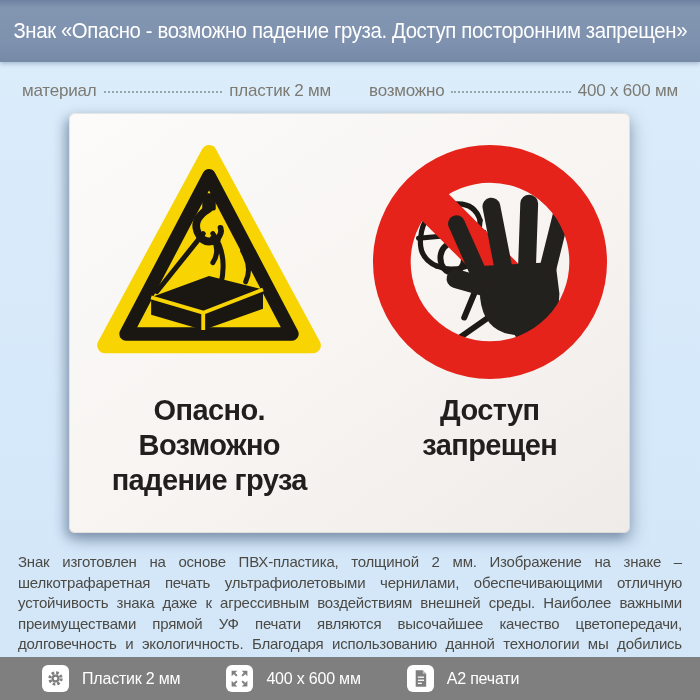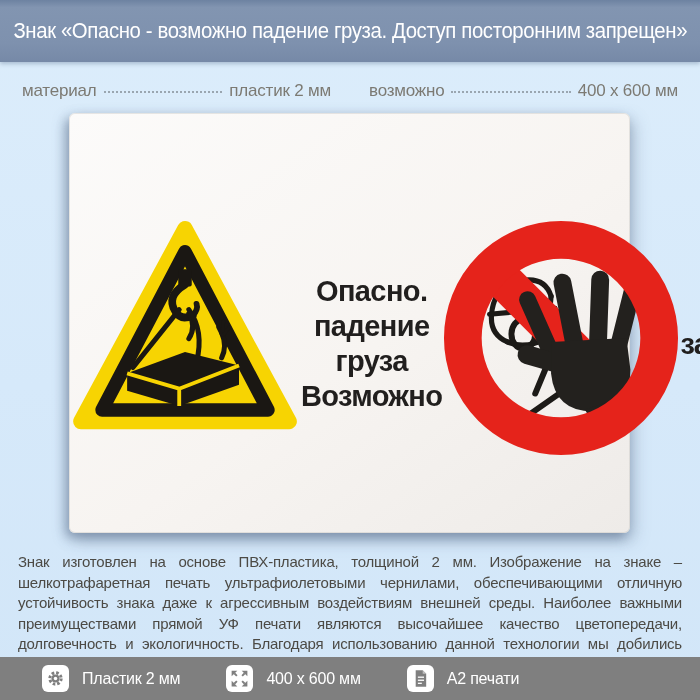--- a/index.html
+++ b/index.html
@@ -18,21 +18,21 @@
     padding:0 22px;gap:38px;color:#7c7a73;font-size:17px;letter-spacing:-0.2px;}
   .spec{flex:1;display:flex;align-items:baseline;min-width:0;margin-top:10px;}
   .spec .leader{flex:1;border-bottom:2px dotted #9aa6b0;margin:0 7px;transform:translateY(-3px);}
   .spec .val{white-space:nowrap;}
 
   
   .sign-panel{position:absolute;left:69px;top:113px;width:561px;height:420px;border-radius:6px;
     background:linear-gradient(145deg,#fcfbfa 0%,#f7f4f1 55%,#eeebe8 100%);
     box-shadow:-4px 5px 12px rgba(85,105,135,.55),4px 7px 16px rgba(85,105,135,.35),inset 0 0 0 1px rgba(190,190,185,.35);
     display:flex;}
-  .sign-col{flex:1;display:flex;flex-direction:row;align-items:center;padding-top:30px;}
+  .sign-col{flex:1;display:flex;flex-direction:column;align-items:center;padding-top:30px;}
   .pict-wrap{height:238px;display:flex;align-items:flex-start;justify-content:center;}
   .sign-text{margin-top:12px;text-align:center;font-weight:bold;font-size:29px;line-height:1.2;
     color:#211f1e;letter-spacing:-0.6px;}
 
   
   .description{position:absolute;left:18px;right:18px;top:552px;margin:0;
     font-size:15px;line-height:1.37;color:#4c4a45;text-align:justify;letter-spacing:-0.2px;}
 
   
   .footer{position:absolute;left:0;right:0;bottom:0;height:43px;background:#7f7f7f;
@@ -79,22 +79,22 @@
             <path d="M62 47 Q70 58 66 74" stroke-width="2.6"></path>
             <path d="M79 59 Q82 66 79 72" stroke-width="2.6"></path>
             <path d="M77 56 L79 60 M83 56 L80 60 M80 53 L79.5 58" stroke-width="1.7"></path>
           </g>
           <path d="M30 80 L60 69 L88 76 L88 86 L57 97 L30 89 Z" fill="#1a1713"></path>
           <path d="M30 80 L57 88 L88 76 M57 88 L57 97" fill="none" stroke="#f7d402" stroke-width="2"></path>
         </svg>
       </div>
       <div class="sign-text">
         <div>Опасно.</div>
+        <div>Возможно</div>
         <div>падение груза</div>
-        <div>Возможно</div>
       </div>
     </div>
 
     <div class="sign-col">
       <div class="pict-wrap">
         <svg width="238" height="238" viewBox="0 0 120 120" aria-hidden="true">
 
           <g stroke="#1c1a17" fill="none" stroke-width="2.6" stroke-linecap="round">
             <path d="M25 48 Q26 34 40 31 Q52 29 55 39"></path>
             <path d="M24 48 L57 45"></path>
@@ -117,20 +117,21 @@
             <rect x="84" y="31" width="8.5" height="36" rx="4.2" transform="rotate(14 88 67)"></rect>
             <rect x="38" y="64" width="26" height="9.5" rx="4.7" transform="rotate(16 44 69)"></rect>
             <path d="M55 62 L93 60 L95 76 Q95 96 76 97 Q57 97 55 78 Z"></path>
             <path d="M72 96 L88 91 L93 101 L78 106 Z"></path>
           </g>
 
           <circle cx="60" cy="60" r="49.5" fill="none" stroke="#e5231b" stroke-width="19"></circle>
         </svg>
       </div>
       <div class="sign-text">
+        <div>Доступ</div>
         <div>запрещен</div>
       </div>
     </div>
   </div>
 
   <p class="description">Знак изготовлен на основе ПВХ-пластика, толщиной 2 мм. Изображение на знаке – шелкотрафаретная печать ультрафиолетовыми чернилами, обеспечивающими отличную устойчивость знака даже к агрессивным воздействиям внешней среды. Наиболее важными преимуществами прямой УФ печати являются высочайшее качество цветопередачи, долговечность и экологичность. Благодаря использованию данной технологии мы добились невысокой стоимости и увеличенного срока службы – до 5 лет вне помещения</p>
 
   <div class="footer">
 
     <div class="f-item">

